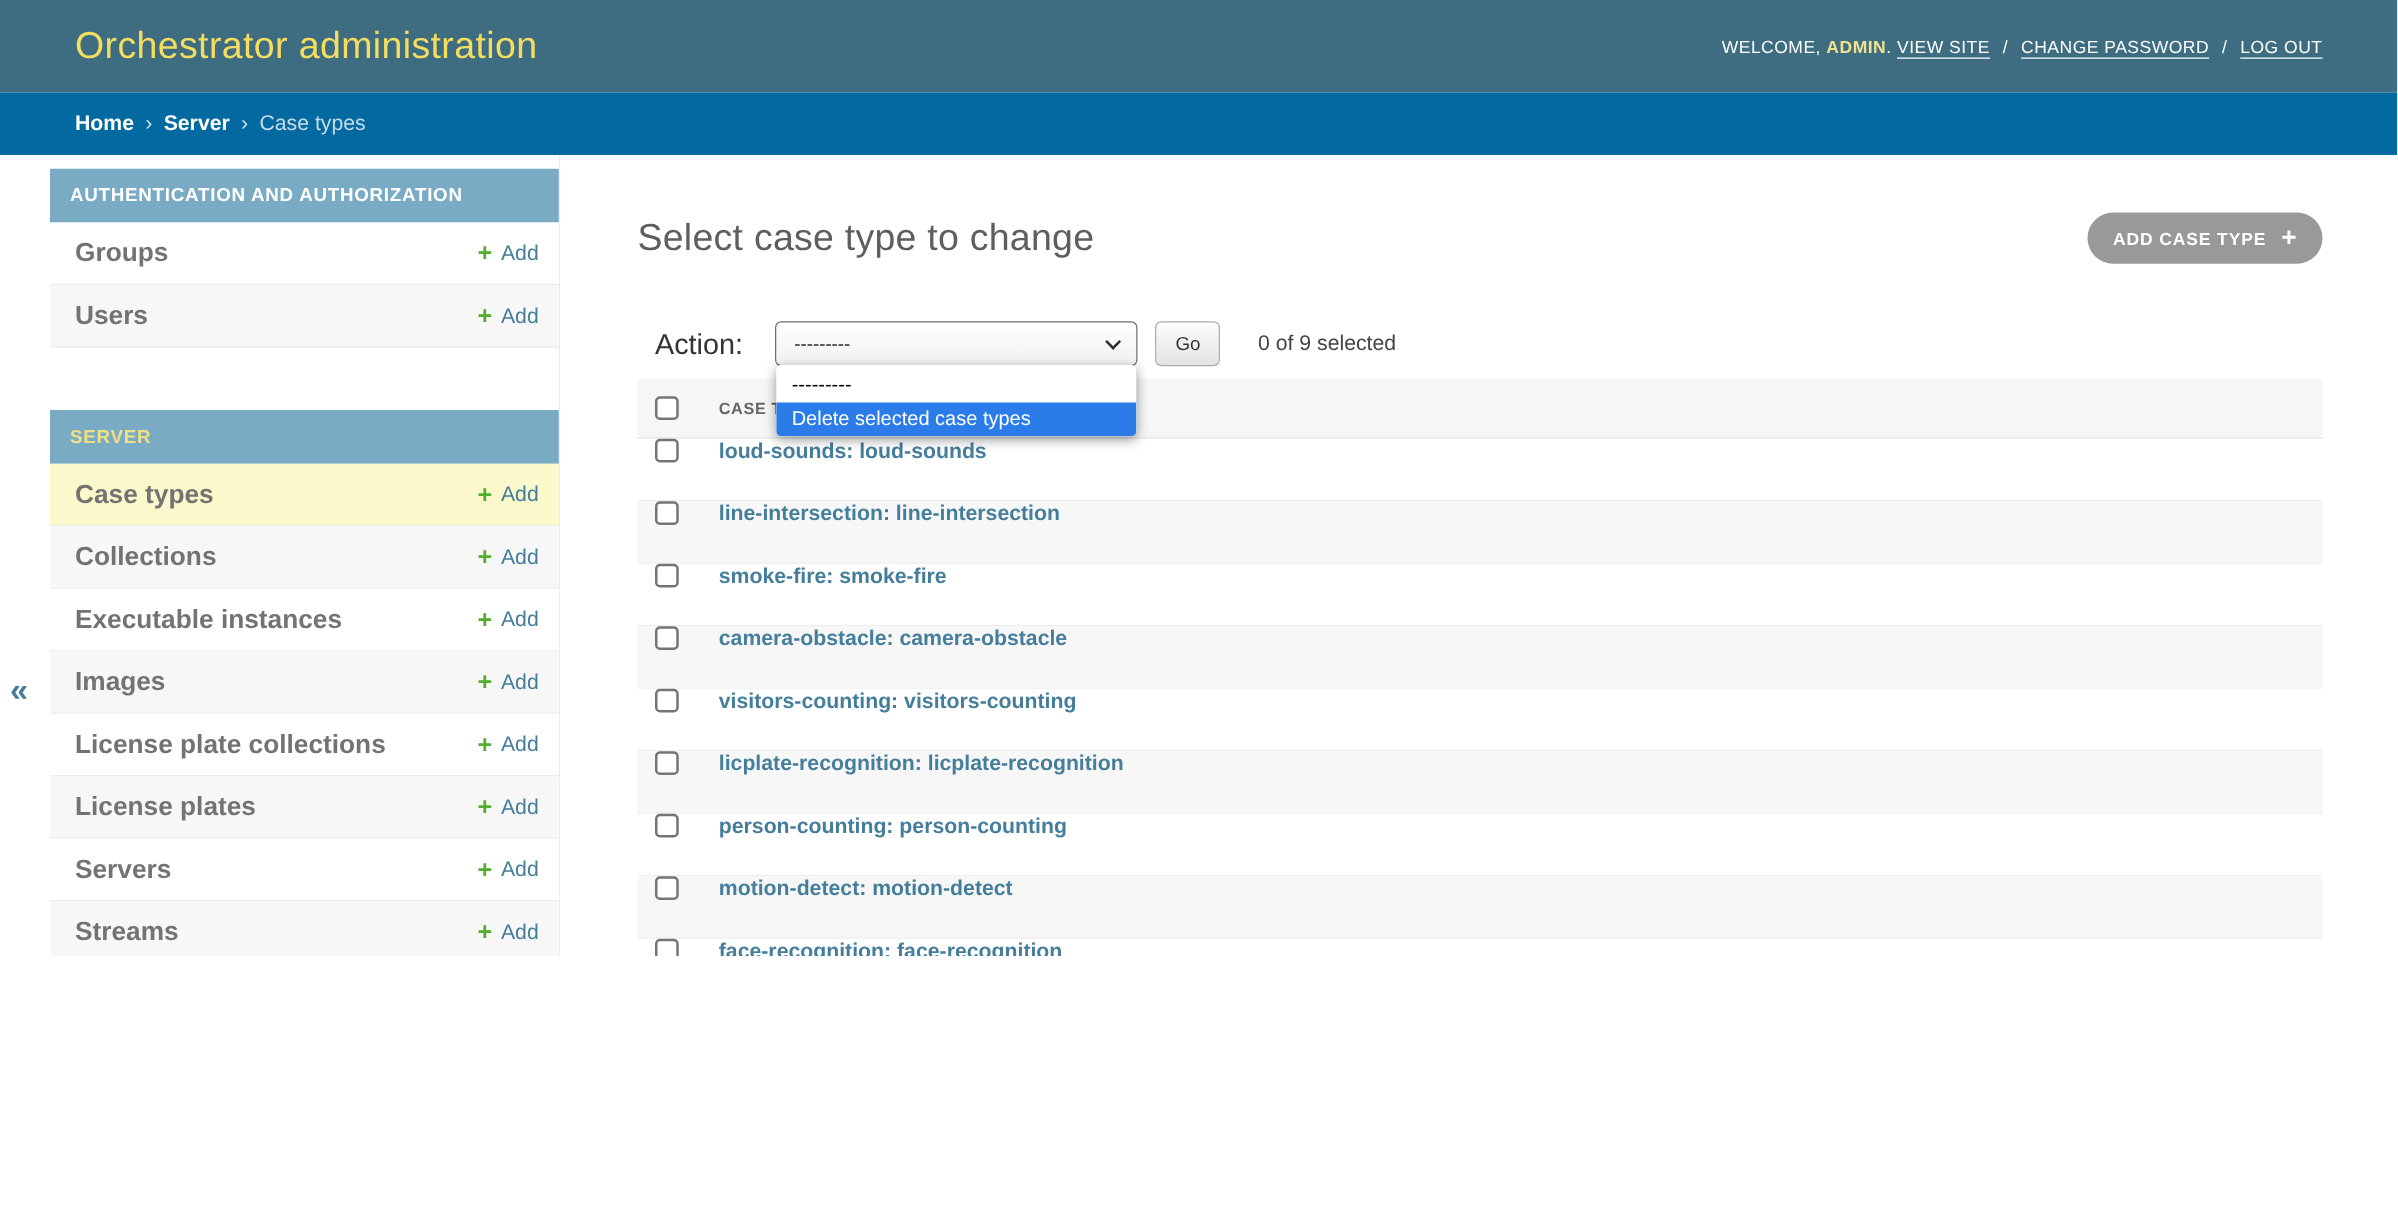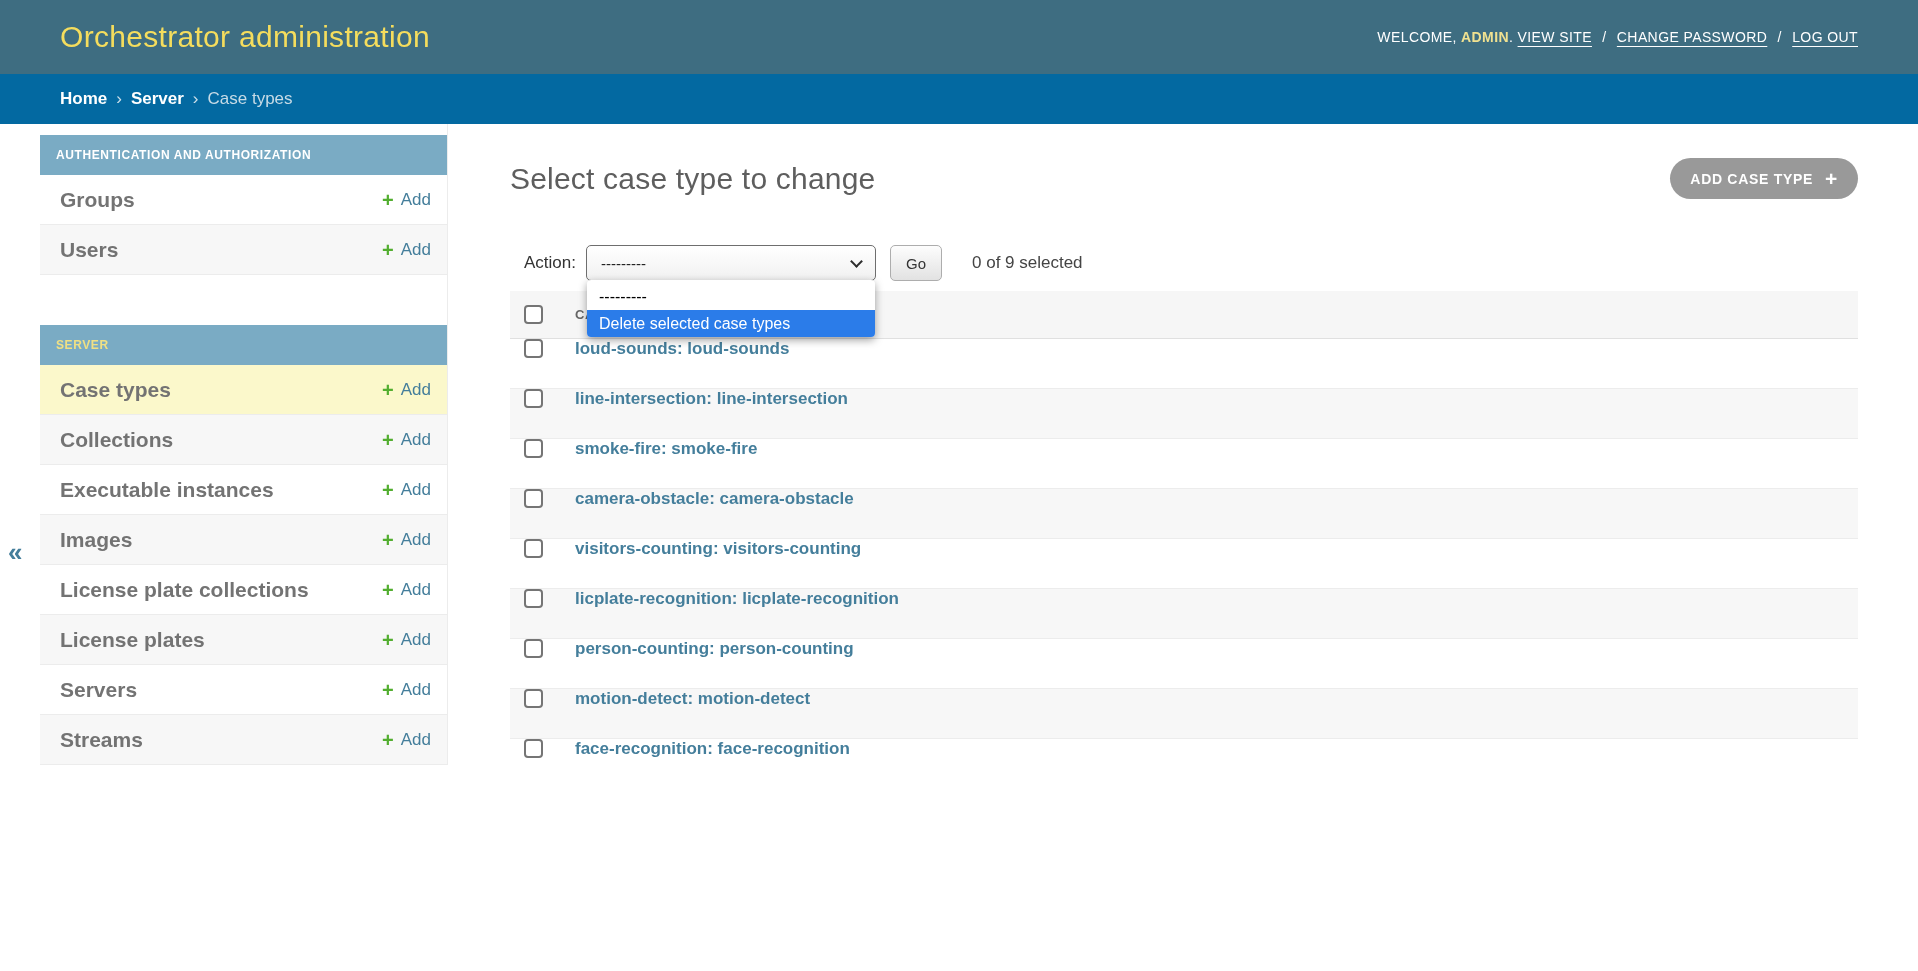--- a/index.html
+++ b/index.html
@@ -22,39 +22,39 @@
   .breadcrumbs .current { color:#c7dbe6; }
 
   
   .bodywrap { display:flex; align-items:stretch; min-height:847px; }
   .gutter { width:40px; flex:none; position:relative; background:#fff; }
   .collapse { position:absolute; top:415px; left:8px; font-size:26px; font-weight:bold; color:#447e9b; cursor:pointer; line-height:1; }
 
   
   .sidebar { width:408px; flex:none; background:#fff; border-right:1px solid #ececec; padding-top:11px; }
   .module.second { margin-top:50px; }
-  .module-header { background:#7aabc4; color:#fff; font-size:12px; font-weight:bold; letter-spacing:.6px; padding:13px 16px; cursor:pointer; }
+  .module-header { background:#7aabc4; color:#fff; font-size:15px; font-weight:bold; letter-spacing:.6px; padding:13px 16px; cursor:pointer; }
   .module.current .module-header { color:#f0e084; }
   .srow { height:50px; display:flex; align-items:center; justify-content:space-between; padding:0 16px 0 20px; border-bottom:1px solid #ececec; background:#fff; }
   .srow.alt { background:#f7f7f7; }
   .srow.selected { background:#fbf8cb; }
   .srow .model { font-size:21px; font-weight:bold; color:#737373; text-decoration:none; cursor:pointer; }
   .addlink { display:flex; align-items:center; gap:7px; font-size:17px; color:#447e9b; text-decoration:none; cursor:pointer; }
   .addlink .plus { color:#52ae2f; font-weight:bold; font-size:20px; line-height:1; }
 
   
   .main { flex:1; padding:0 60px 0 62px; }
-  .title-row { margin-top:34px; display:flex; align-items:center; justify-content:space-between;gap:13px; }
+  .title-row { margin-top:46px; display:flex; align-items:center; justify-content:space-between;gap:13px; }
   .title-row h2 { font-size:30px; font-weight:400; color:#5e5e5e; letter-spacing:.2px; }
   .addpill { height:41px; background:#999; border:none; border-radius:21px; color:#fff; display:flex; align-items:center; gap:12px; padding:0 20px; font-family:inherit; font-size:14px; font-weight:bold; letter-spacing:.7px; cursor:pointer; }
   .addpill .plus-ic { font-size:21px; font-weight:bold; line-height:1; }
 
   
   .actions { margin-top:46px; display:flex; align-items:center; padding-left:14px; }
-  .actions label { font-size:17px; color:#333; margin-right:10px; }
+  .actions label { font-size:23px; color:#333; margin-right:26px; }
   .select-wrap { position:relative; }
   .selectbox { width:290px; height:36px; border:1px solid #6e6e6e; border-radius:5px; background:linear-gradient(#fff,#f1f1f1); display:flex; align-items:center; justify-content:space-between; padding:0 14px; font-size:15px; color:#222; cursor:pointer; }
   .chev { width:9px; height:9px; border-right:2px solid #2d2d2d; border-bottom:2px solid #2d2d2d; transform:rotate(45deg); margin-top:-4px; }
   .popup { position:absolute; top:35px; left:1px; width:288px; background:#fff; border-radius:4px; box-shadow:0 3px 9px rgba(0,0,0,.38); overflow:hidden; z-index:20; padding-top:3px; }
   .opt { height:27px; display:flex; align-items:center; padding:0 12px; font-size:16px; color:#000; cursor:pointer; }
   .opt.highlighted { background:#2b7ce9; color:#fff; }
   .gobtn { margin-left:14px; height:36px; padding:2px 15px; font-family:inherit; font-size:15px; color:#333; background:linear-gradient(#fdfdfd,#e2e2e2); border:1px solid #adadad; border-radius:5px; cursor:pointer; }
   .counter { margin-left:30px; font-size:17px; color:#444; }
 
   

